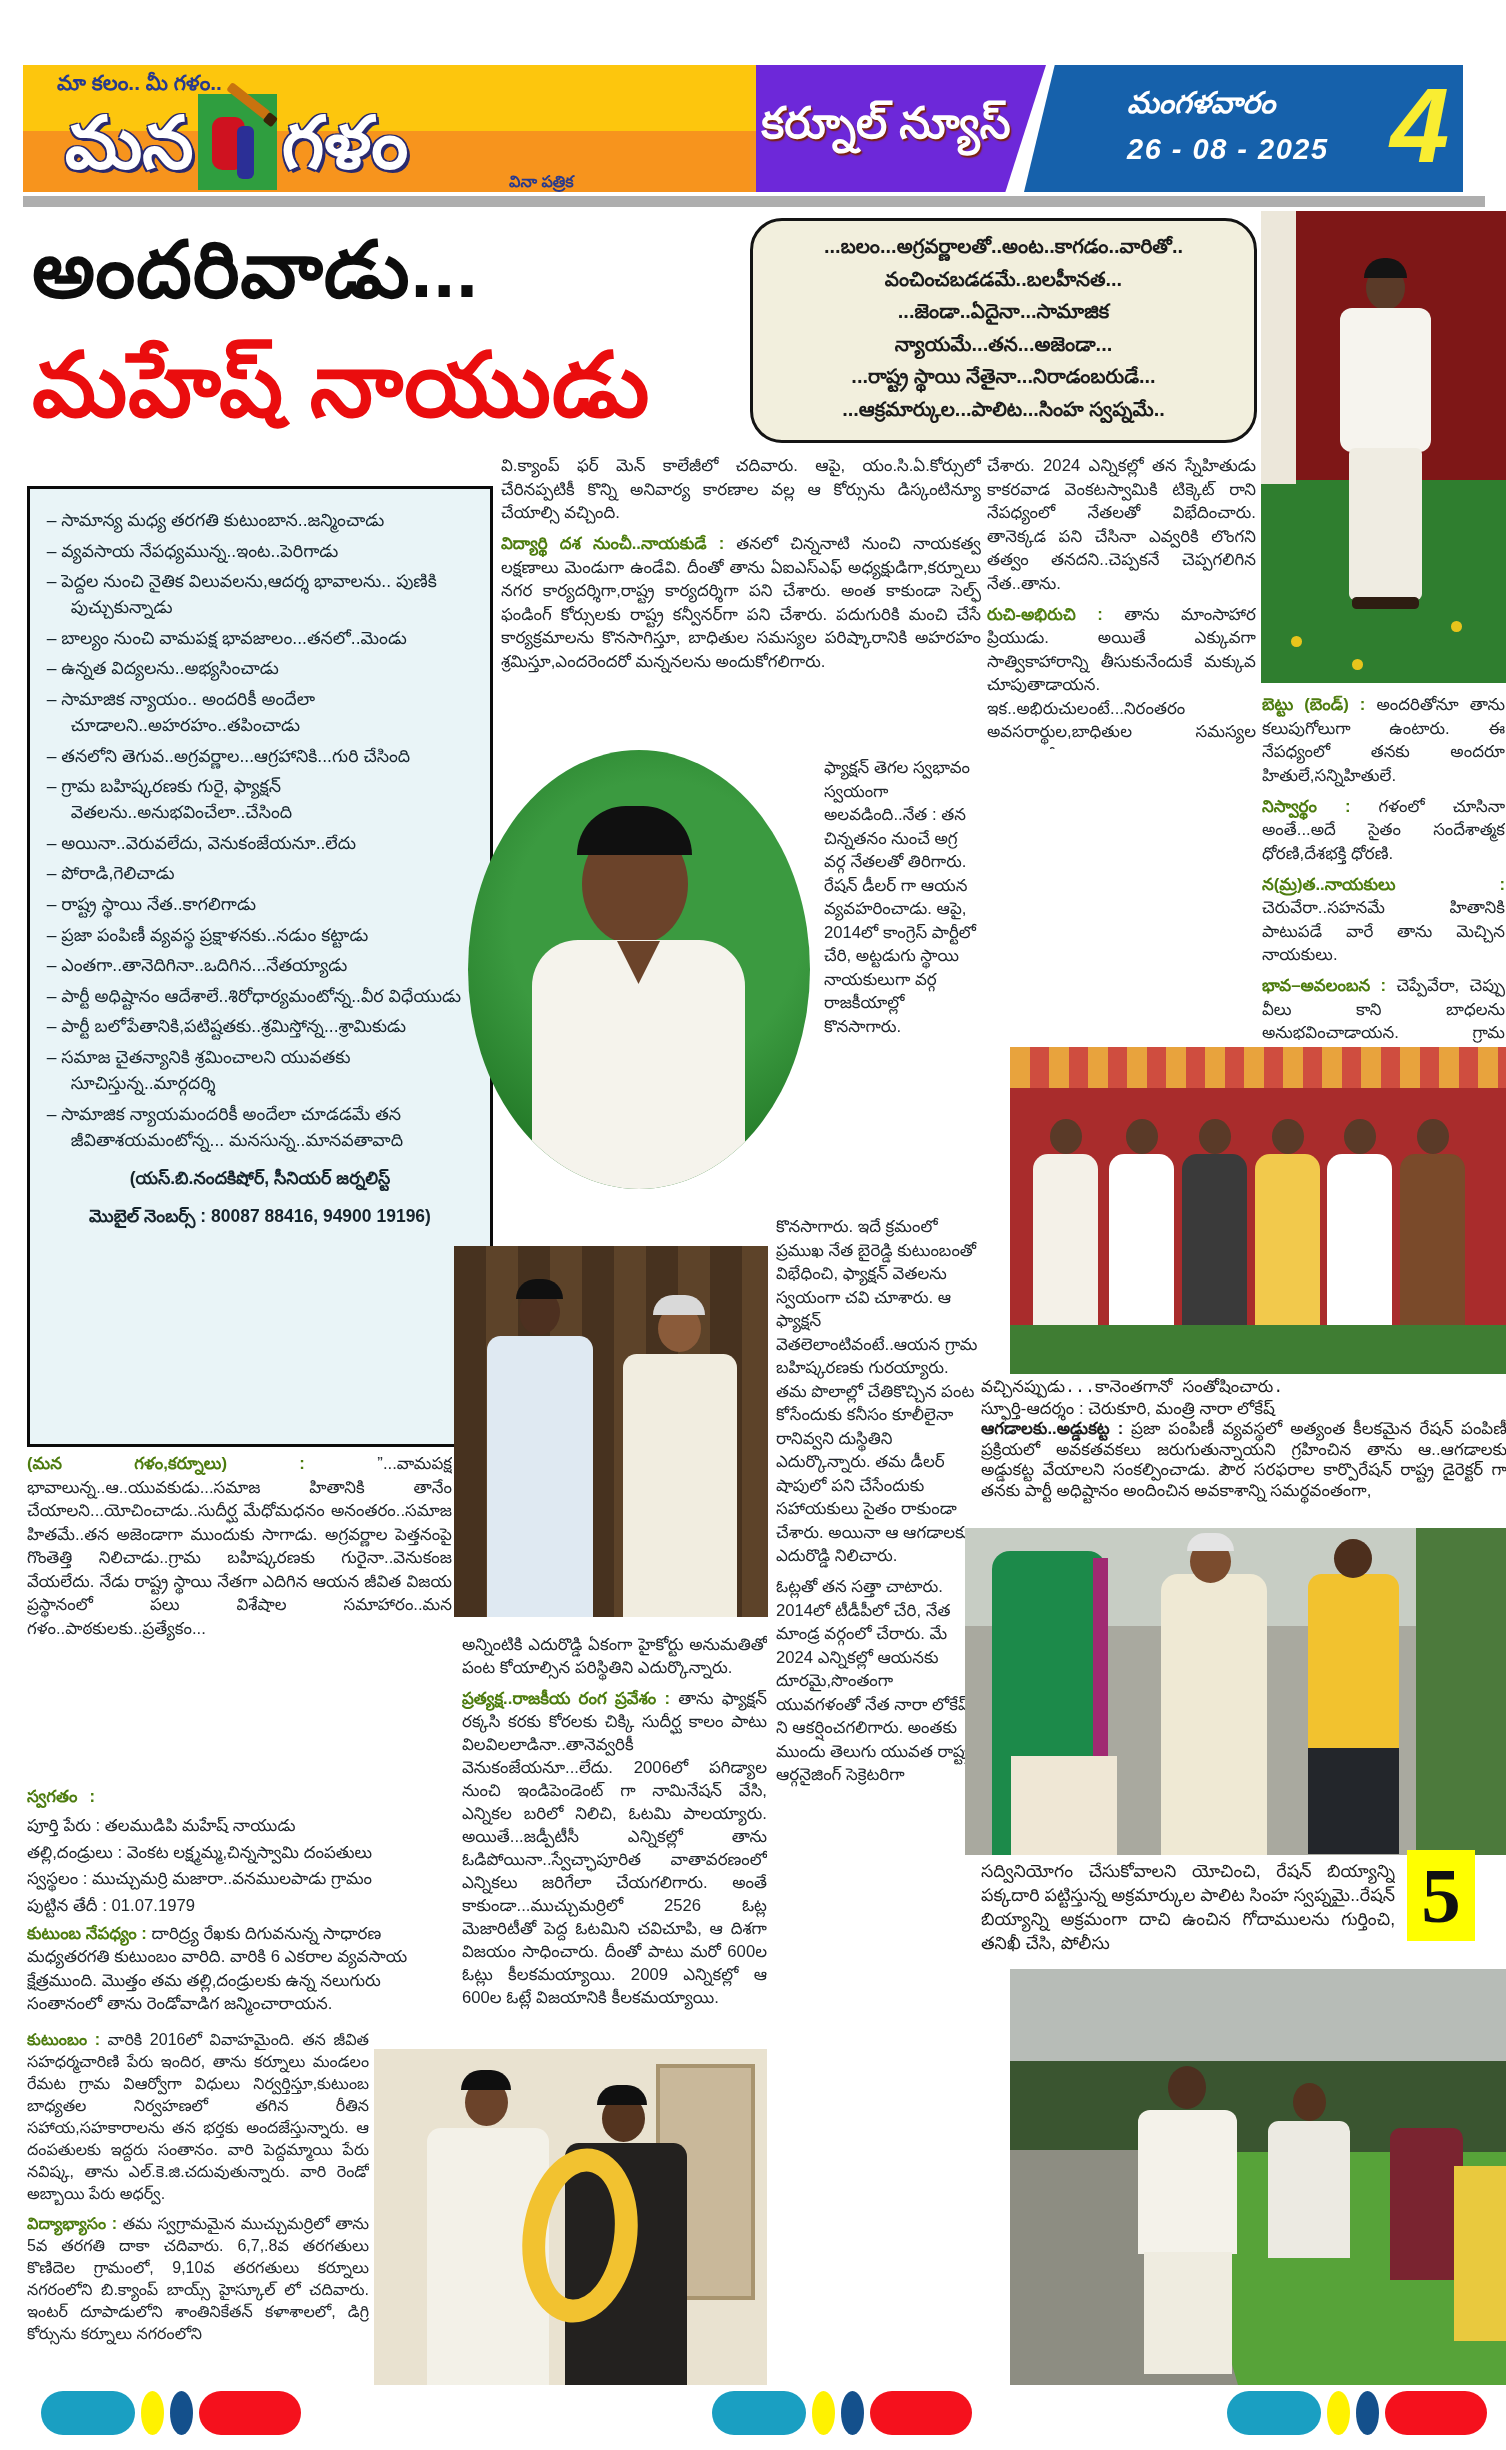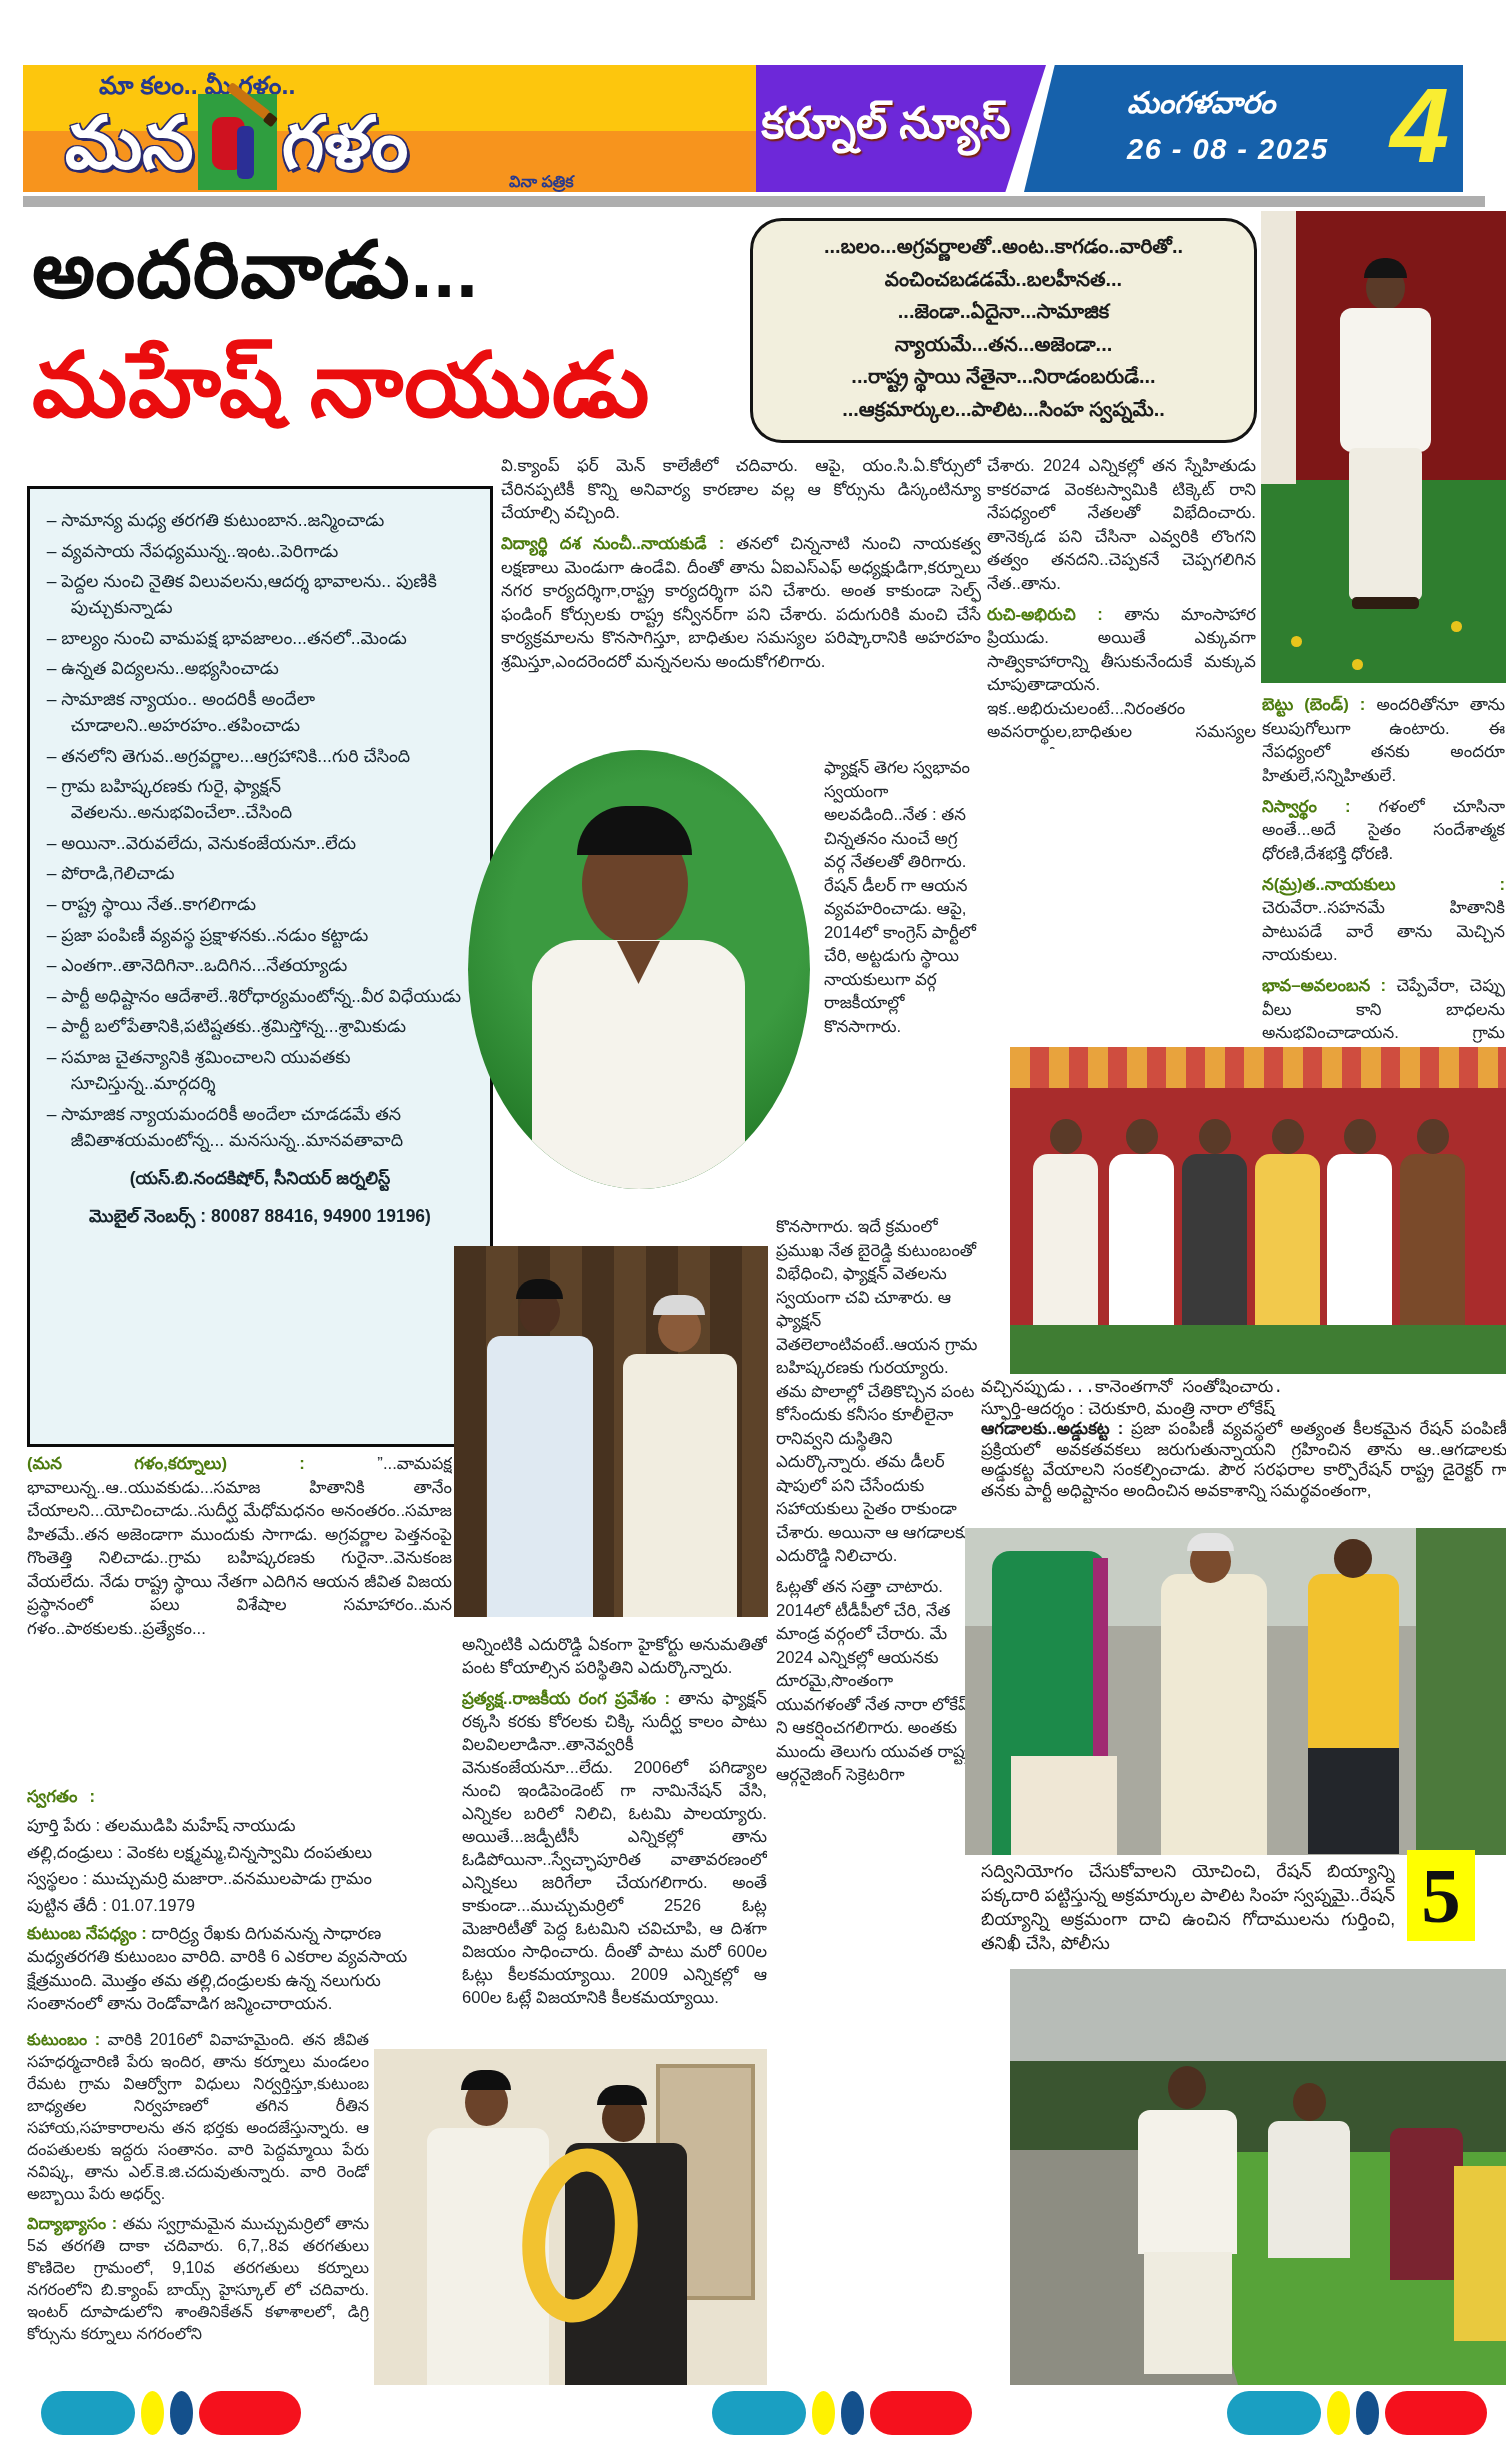--- a/index.html
+++ b/index.html
@@ -4,21 +4,21 @@
 <style>
   html,body{margin:0;padding:0;background:#ffffff;}
   .page{position:relative;width:1507px;height:2450px;background:#fff;overflow:hidden;
         font-family:"Liberation Sans","DejaVu Sans",sans-serif;color:#1c1c1c;}
   .abs{position:absolute;}
   .txt{overflow:hidden;text-align:justify;}
   .txt p{margin:0 0 7.6px 0;}
   
   .hd-yellow{left:23px;top:65px;width:733px;height:127px;
      background:linear-gradient(180deg,#fdc60d 0 52%,#f7941d 52% 100%);}
-  .tagline{left:34px;top:6px;color:#273a8f;font-weight:bold;font-size:25px;margin-left:42px;}
+  .tagline{left:34px;top:6px;color:#273a8f;font-weight:bold;font-size:21px;}
   .logo-row{position:absolute;left:42px;top:29px;display:flex;align-items:center;}
   .logo-word{font-size:73px;font-weight:900;color:#fff;line-height:1;
      text-shadow:3px 3px 0 #2a2a6e,-1.5px -1.5px 0 #2a2a6e,1.5px -1.5px 0 #2a2a6e,-1.5px 1.5px 0 #2a2a6e;}
   .fistbox{width:79px;height:96px;background:#2f9e3f;margin:0 4.6px;position:relative;flex:0 0 auto;}
   .fist-red{position:absolute;left:13.7px;top:23px;width:33px;height:53px;background:#cf1220;border-radius:10.6px;}
   .fist-blue{position:absolute;left:39px;top:32px;width:16.7px;height:53px;background:#2b2f96;border-radius:6px;}
   .pen{position:absolute;left:26px;top:1.5px;width:49px;height:10px;background:#c8730f;border-radius:3px;
        transform:rotate(38deg);}
   .pen-tip{position:absolute;left:67px;top:20px;width:10.6px;height:10.6px;background:#3a2307;border-radius:2.3px;transform:rotate(38deg);}
   .logo-sub{position:absolute;left:486px;top:108px;color:#273a8f;font-weight:bold;font-size:16px;}

